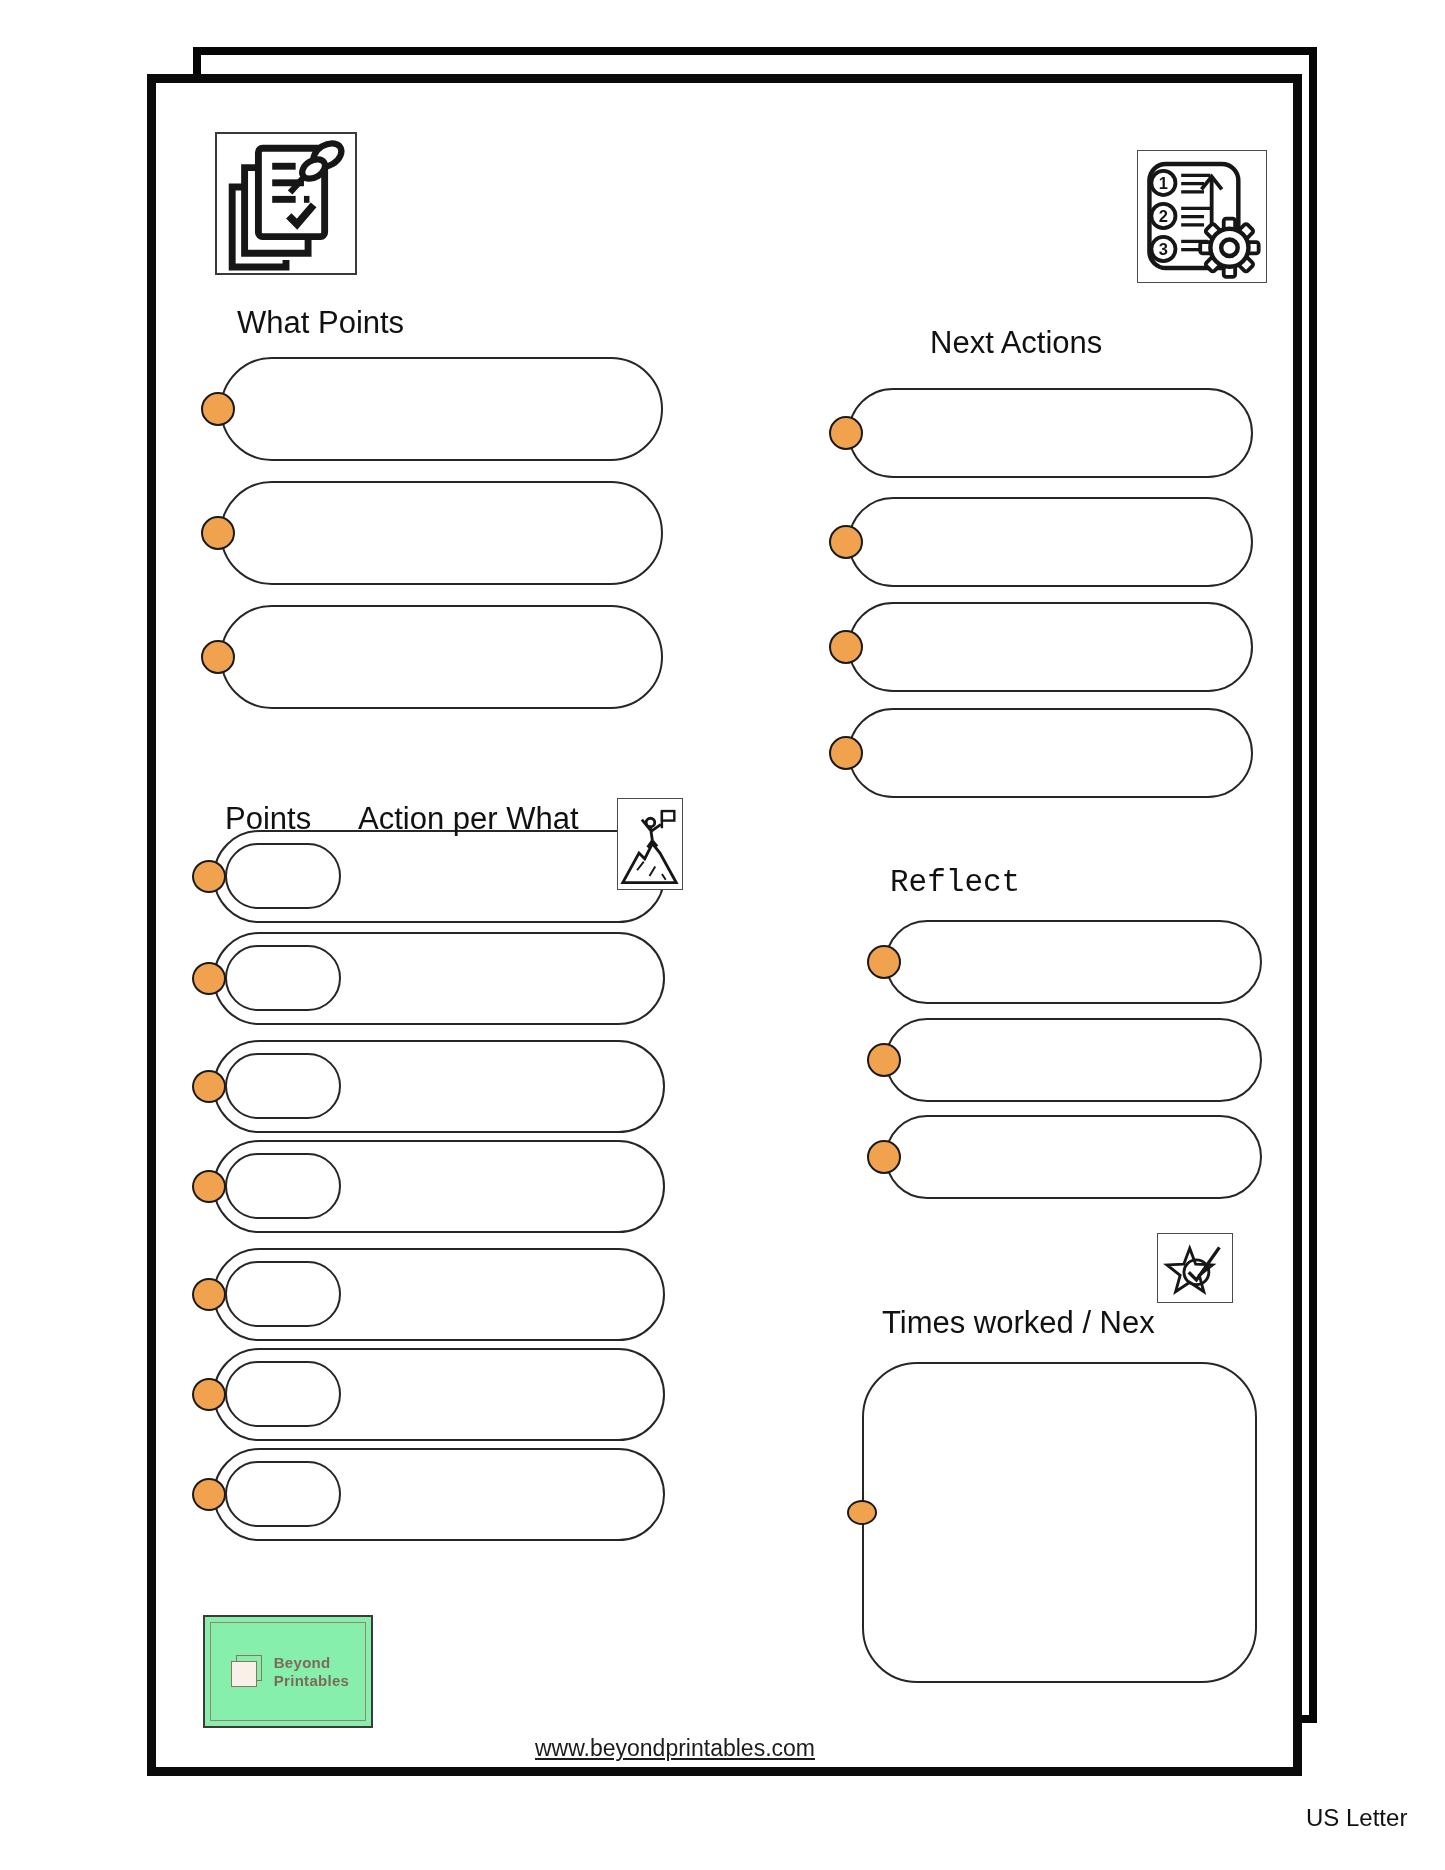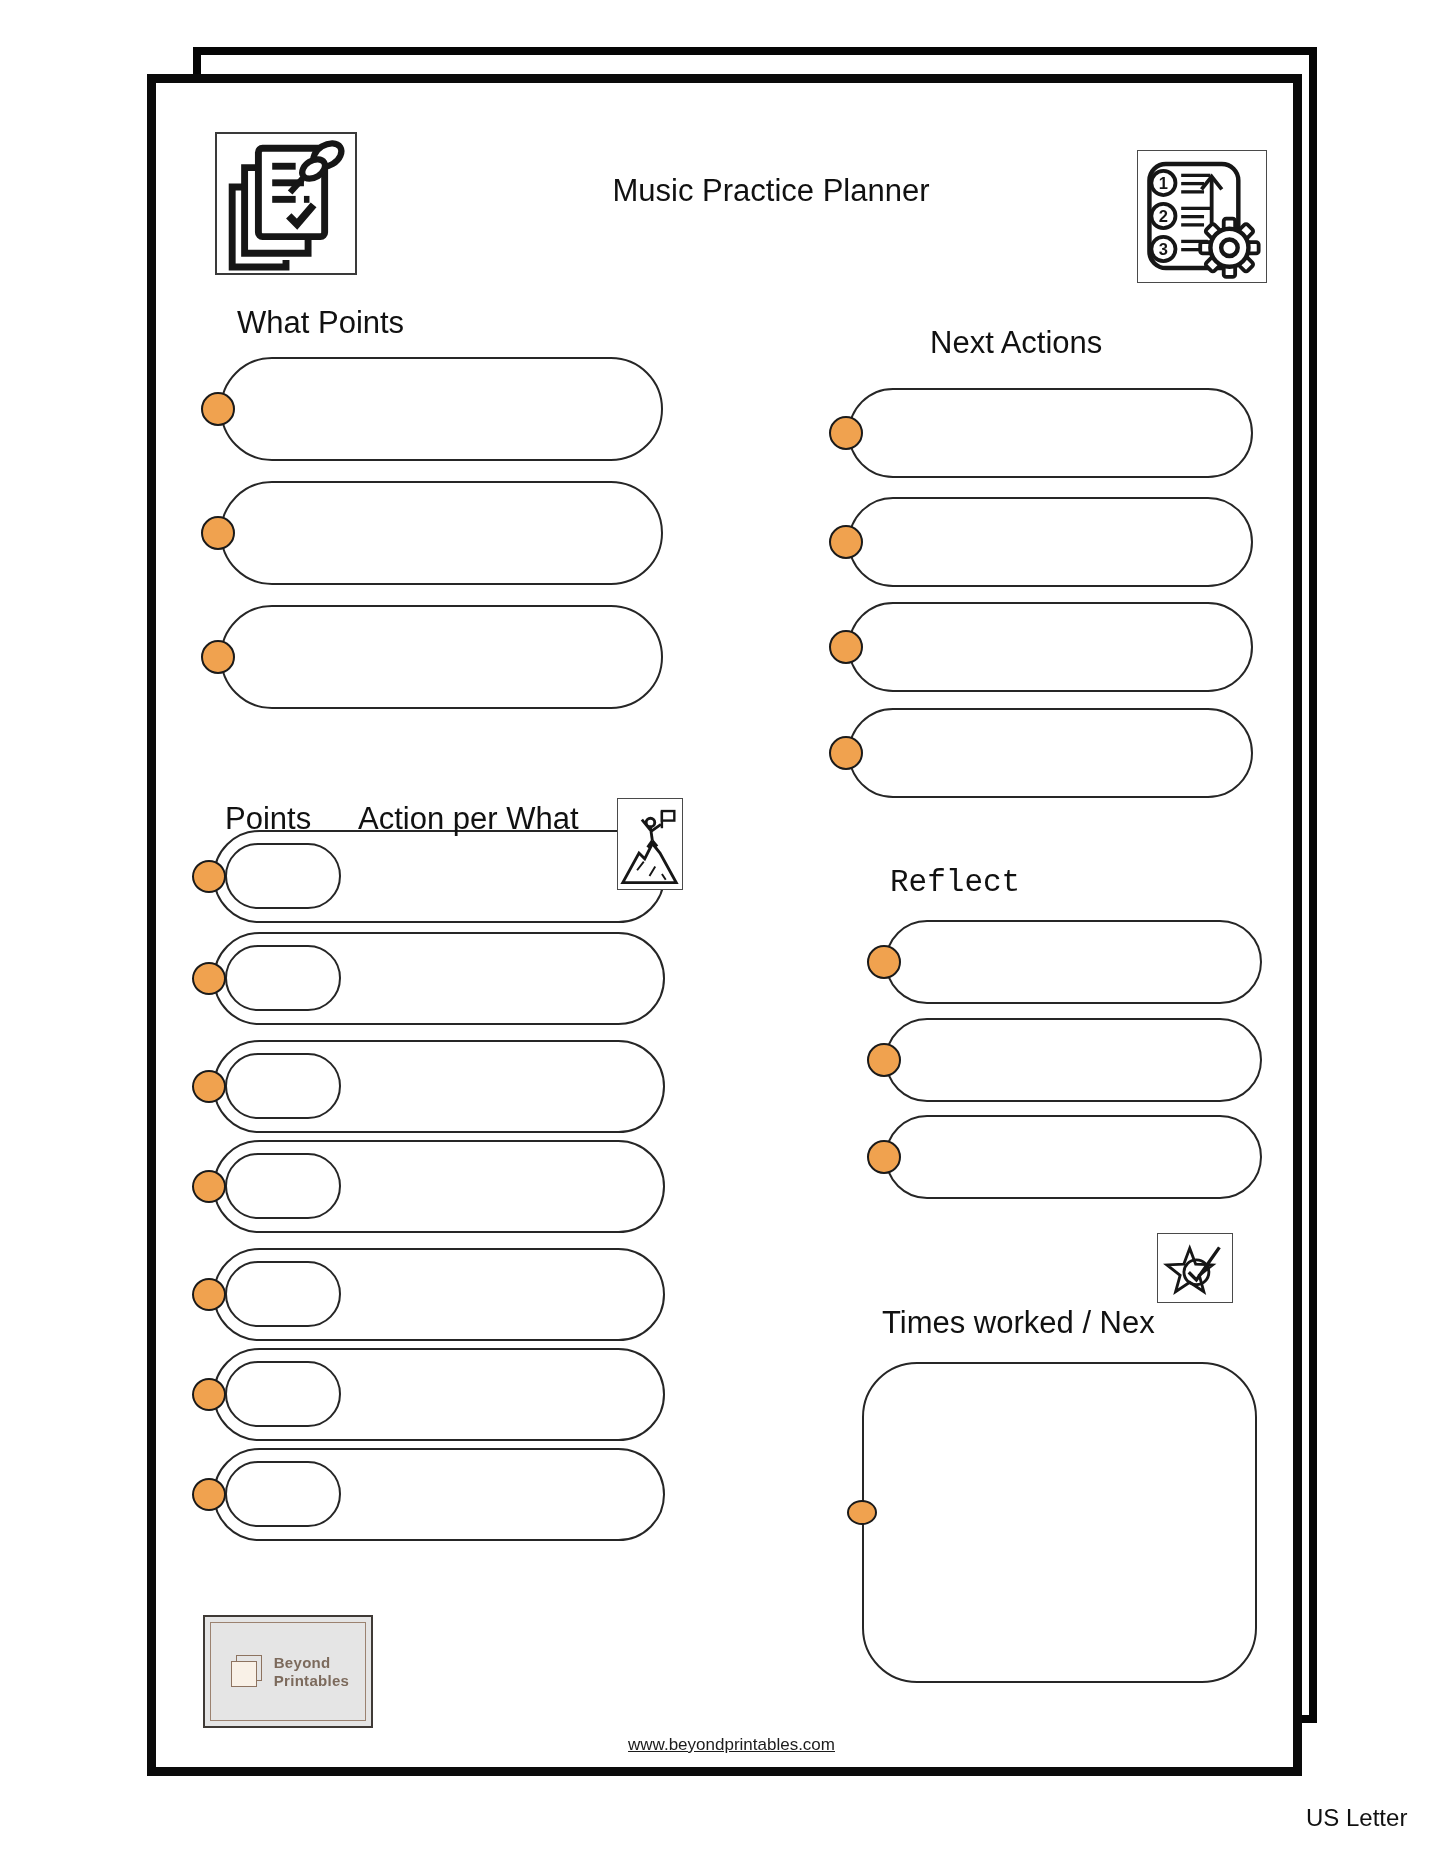--- a/index.html
+++ b/index.html
@@ -14,30 +14,30 @@
   .dot{position:absolute;z-index:5;background:#F0A24F;border:2px solid #1a1a1a;border-radius:50%;box-sizing:border-box;}
   .iconbox{position:absolute;z-index:4;background:#fff;box-sizing:border-box;}
   #clipboard-box{left:215px;top:132px;width:142px;height:143px;border:2px solid #3a3a3a;}
   #priority-box{left:1137px;top:150px;width:130px;height:133px;border:1.5px solid #4a4a4a;}
   #climber-box{left:617px;top:798px;width:66px;height:92px;border:1.5px solid #4a4a4a;}
   #star-box{left:1157px;top:1233px;width:76px;height:70px;border:1.5px solid #4a4a4a;}
   #what-worked-box{position:absolute;left:862px;top:1362px;width:395px;height:321px;z-index:2;
      background:#fff;border:2px solid #262626;border-radius:55px;box-sizing:border-box;}
   #what-worked-dot{left:847px;top:1500px;width:30px;height:25px;}
   #logo-box{position:absolute;left:203px;top:1615px;width:170px;height:113px;z-index:3;
-     background:#e5e5e5;border:2.5px solid #3f3a36;box-sizing:border-box;}
+     background:#86efac;border:2.5px solid #3f3a36;box-sizing:border-box;}
   #logo-inner{position:absolute;left:5px;top:5px;right:5px;bottom:5px;border:1.5px solid #9b8270;
      display:flex;align-items:center;justify-content:center;}
   #logo-mark{position:relative;width:40px;height:40px;flex:0 0 auto;}
   .sq{position:absolute;box-sizing:border-box;border:1.8px solid #8d7360;width:26px;height:26px;}
   .sq-back{left:9px;top:3px;}
   .sq-front{left:4px;top:9px;background:#F9F1E7;}
   #logo-text{margin-left:7px;font-weight:bold;font-size:15px;line-height:1.18;color:#7c6a5c;letter-spacing:.3px;}
-  #footer-url{position:absolute;left:535px;top:1735px;width:300px;text-align:right;z-index:3;
-     font-size:17px;color:#1c1c1c;text-decoration:underline;cursor:pointer;}
+  #footer-url{position:absolute;left:535px;top:1735px;width:300px;text-align:left;z-index:3;
+     font-size:23px;color:#1c1c1c;text-decoration:underline;cursor:pointer;}
   #paper-label{position:absolute;left:1306px;top:1804px;font-size:24px;color:#111;z-index:3;white-space:nowrap;}
   svg{display:block;}
 </style>
 </head>
 <body>
 
 <div id="canvas">
 
   <div id="back-sheet" class="sheet"></div>
   <div id="main-sheet" class="sheet"></div>
@@ -52,21 +52,20 @@
       <line x1="40" y1="35" x2="63" y2="35" stroke-width="5"></line>
       <line x1="40" y1="47" x2="57" y2="47" stroke-width="5"></line>
       <line x1="63" y1="47" x2="67" y2="47" stroke-width="5"></line>
       <polyline points="52,59 58,65 70,51" stroke-width="5.5"></polyline>
       <ellipse cx="80" cy="15" rx="11" ry="7.5" transform="rotate(-32 80 15)" fill="#fff" stroke-width="4.5"></ellipse>
       <ellipse cx="70" cy="25" rx="9" ry="6" transform="rotate(-32 70 25)" fill="#fff" stroke-width="4.5"></ellipse>
       <line x1="62" y1="32" x2="53" y2="42" stroke-width="4.5"></line>
     </svg>
   </div>
 
-  <div id="page-title" class="h">Music Practice Planner</div>
 
   <div id="priority-box" class="iconbox">
     <svg width="127" height="130" viewBox="0 0 100 100" fill="none" stroke="#161616">
       <rect x="9" y="9" width="70" height="82" rx="13" stroke-width="3.5"></rect>
       <line x1="58" y1="56" x2="58" y2="20" stroke-width="3"></line>
       <polyline points="50,29 58,19 66,29" stroke-width="3"></polyline>
       <g stroke-width="2.6">
         <line x1="34" y1="18" x2="57" y2="18"></line>
           <line x1="34" y1="24.5" x2="52" y2="24.5"></line>
           <line x1="34" y1="31" x2="52" y2="31"></line>

